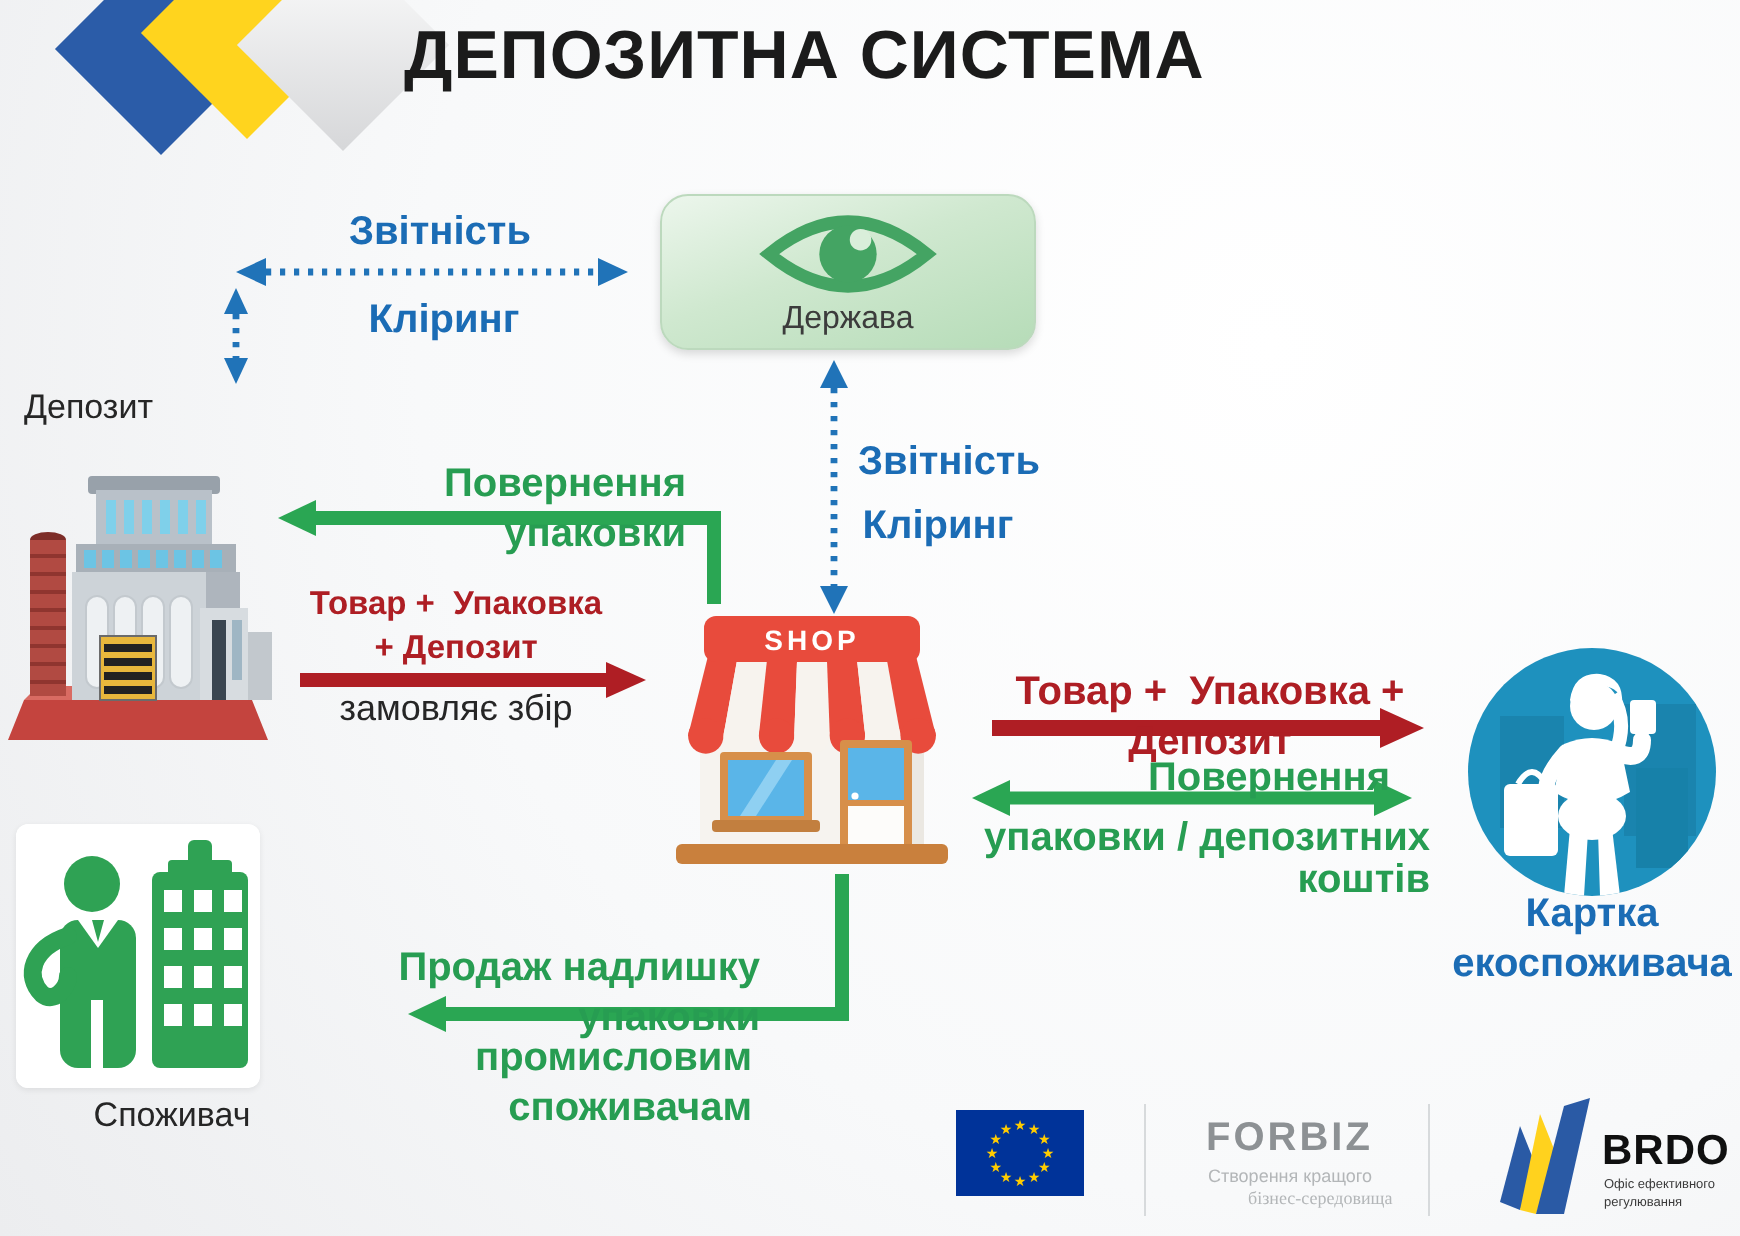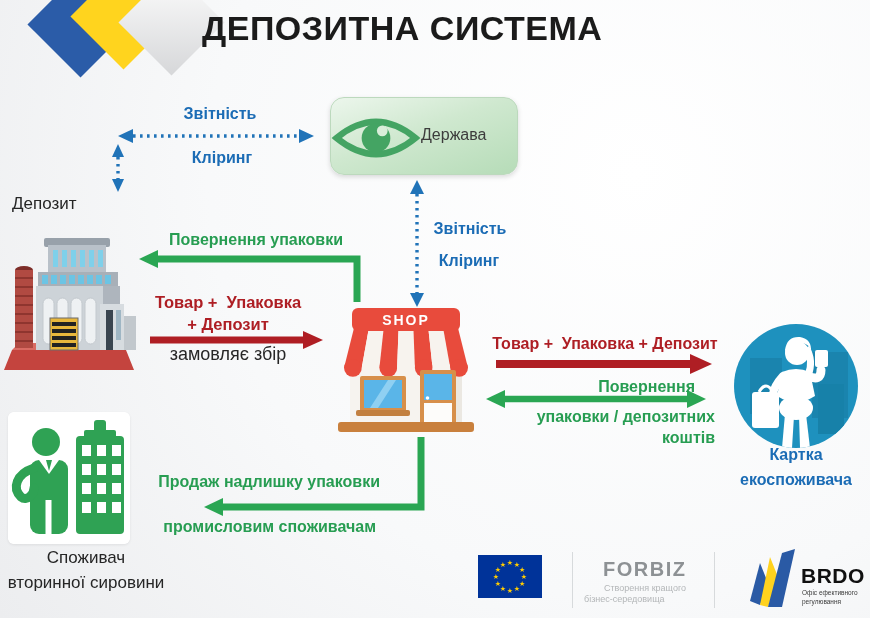--- a/index.html
+++ b/index.html
@@ -1,31 +1,31 @@
 <!DOCTYPE html>
 <html><head>
 <meta charset="utf-8">
 <style>
   html,body{margin:0;padding:0;}
   body{font-family:"Liberation Sans","DejaVu Sans",sans-serif;}
   #canvas{position:relative;width:870px;height:618px;overflow:hidden;
     background:radial-gradient(circle at 72% 28%, #ffffff 0%, #f8f9fa 55%, #ecedef 100%);padding-left:12px;}
   .abs{position:absolute;}
-  .lbl{font-weight:bold;font-size:16px;line-height:1.25;text-align:center;}
+  .lbl{font-weight:bold;font-size:20px;line-height:1.25;text-align:center;}
   .ws{white-space:pre-wrap;}
   .t-blue{color:#1b6cb5;}
   .t-green{color:#279d52;text-align:right;}
   .t-red{color:#ae1e24;}
   .t-dark{color:#262626;font-weight:normal;}
   .title{font-size:34px;font-weight:800;color:#1b1b1b;letter-spacing:.5px;}
   .diamond{position:absolute;width:75px;height:75px;}
   .state-box{width:186px;height:76px;border-radius:14px;
     background:linear-gradient(160deg,#ecf6ec 0%,#cfe8cf 45%,#b6dcb8 100%);
     border:1px solid #bcd9bd;box-shadow:0 2px 5px rgba(0,0,0,.14);
-    display:flex;flex-direction:row;align-items:center;}
+    display:flex;flex-direction:column;align-items:center;}
   .state-label{font-size:16px;color:#3c3c3c;margin-top:-2px;}
   .card{background:#fff;border-radius:6px;box-shadow:0 1px 3px rgba(0,0,0,.08);}
   .fdiv{width:1px;height:56px;background:#d7dadc;}
   .eu-label{font-size:11.5px;font-weight:bold;color:#17173a;text-align:center;margin-top:24px;}
   .forbiz{font-size:20px;font-weight:bold;color:#8d9194;letter-spacing:1.5px;}
   .forbiz-tag{font-size:9px;color:#b3b6b8;line-height:1.25;}
   .brdo{font-size:21px;font-weight:800;color:#101010;letter-spacing:.5px;}
   .brdo-tag{font-size:6.5px;color:#3a3a3a;line-height:1.3;}
   svg{display:block;}
 </style>
@@ -272,21 +272,20 @@
         <rect x="104" y="52" width="9" height="11"></rect>
       <rect x="74" y="71" width="9" height="11"></rect>
         <rect x="89" y="71" width="9" height="11"></rect>
         <rect x="104" y="71" width="9" height="11"></rect>
       <rect x="74" y="90" width="9" height="11"></rect>
         <rect x="89" y="90" width="9" height="11"></rect>
         <rect x="104" y="90" width="9" height="11"></rect>
     </g>
   </svg>
   <div class="abs lbl t-dark" style="left:10px;top:547px;width:152px;font-size:17px;">Споживач</div>
-  <div class="abs lbl t-dark" style="left:2px;top:572px;width:168px;font-size:17px;">вторинної сировини</div>
 
   <div>
     <svg class="abs" style="left:478px;top:555px;" width="64" height="43" viewBox="0 0 64 43">
       <rect width="64" height="43" fill="#003399"></rect>
       <g fill="#ffcc00" font-size="7" text-anchor="middle">
         <text x="32" y="10">★</text>
           <text x="39" y="11.9">★</text>
           <text x="44.1" y="17">★</text>
         <text x="46" y="24">★</text>
           <text x="44.1" y="31">★</text>
@@ -298,21 +297,21 @@
           <text x="19.9" y="17">★</text>
           <text x="25" y="11.9">★</text>
       </g>
     </svg>
     <div class="abs eu-label" style="left:466px;top:600px;width:88px;">EU4Business</div>
 
     <div class="abs fdiv" style="left:572px;top:552px;"></div>
 
     <div class="abs forbiz" style="left:603px;top:558px;">FORBIZ</div>
     <div class="abs forbiz-tag" style="left:604px;top:583px;">Створення кращого</div>
-    <div class="abs forbiz-tag" style="left:584px;top:594px;">бізнес-середовища</div>
+    <div class="abs forbiz-tag" style="left:624px;top:594px;font-family:Liberation Serif, serif;">бізнес-середовища</div>
 
     <div class="abs fdiv" style="left:714px;top:552px;"></div>
 
     <svg class="abs" style="left:748px;top:549px;" width="50" height="60" viewBox="0 0 50 60">
       <polygon points="2,52 12,14 20,34 12,56" fill="#2a5aa5"></polygon>
       <polygon points="12,56 22,8 30,28 20,58" fill="#ffd21e"></polygon>
       <polygon points="20,58 34,4 47,0 34,58" fill="#2a5aa5"></polygon>
     </svg>
     <div class="abs brdo" style="left:801px;top:564px;">BRDO</div>
     <div class="abs brdo-tag" style="left:802px;top:589px;">Офіс ефективного</div>

